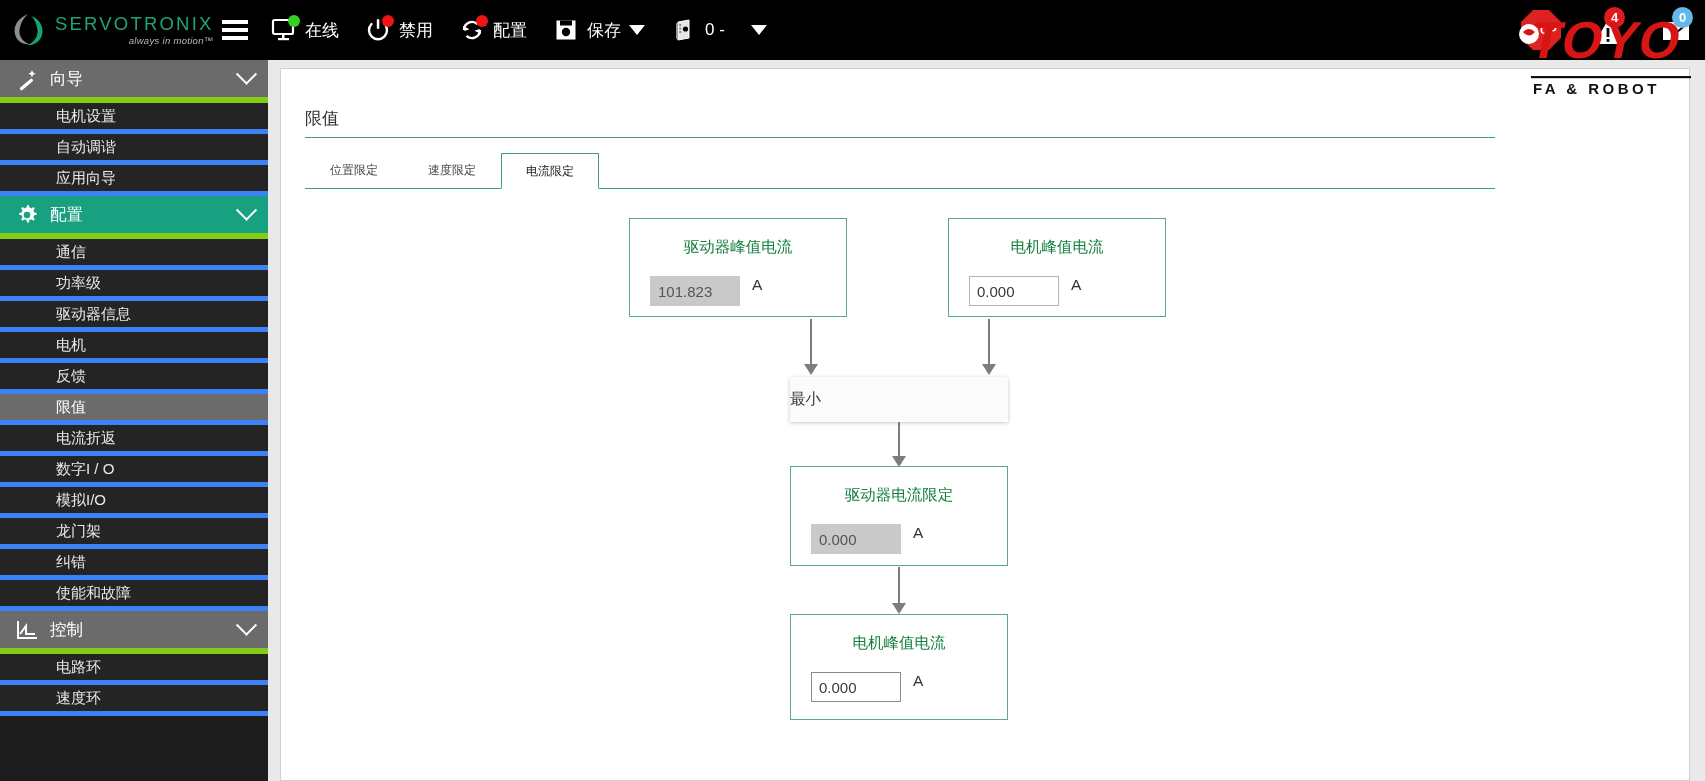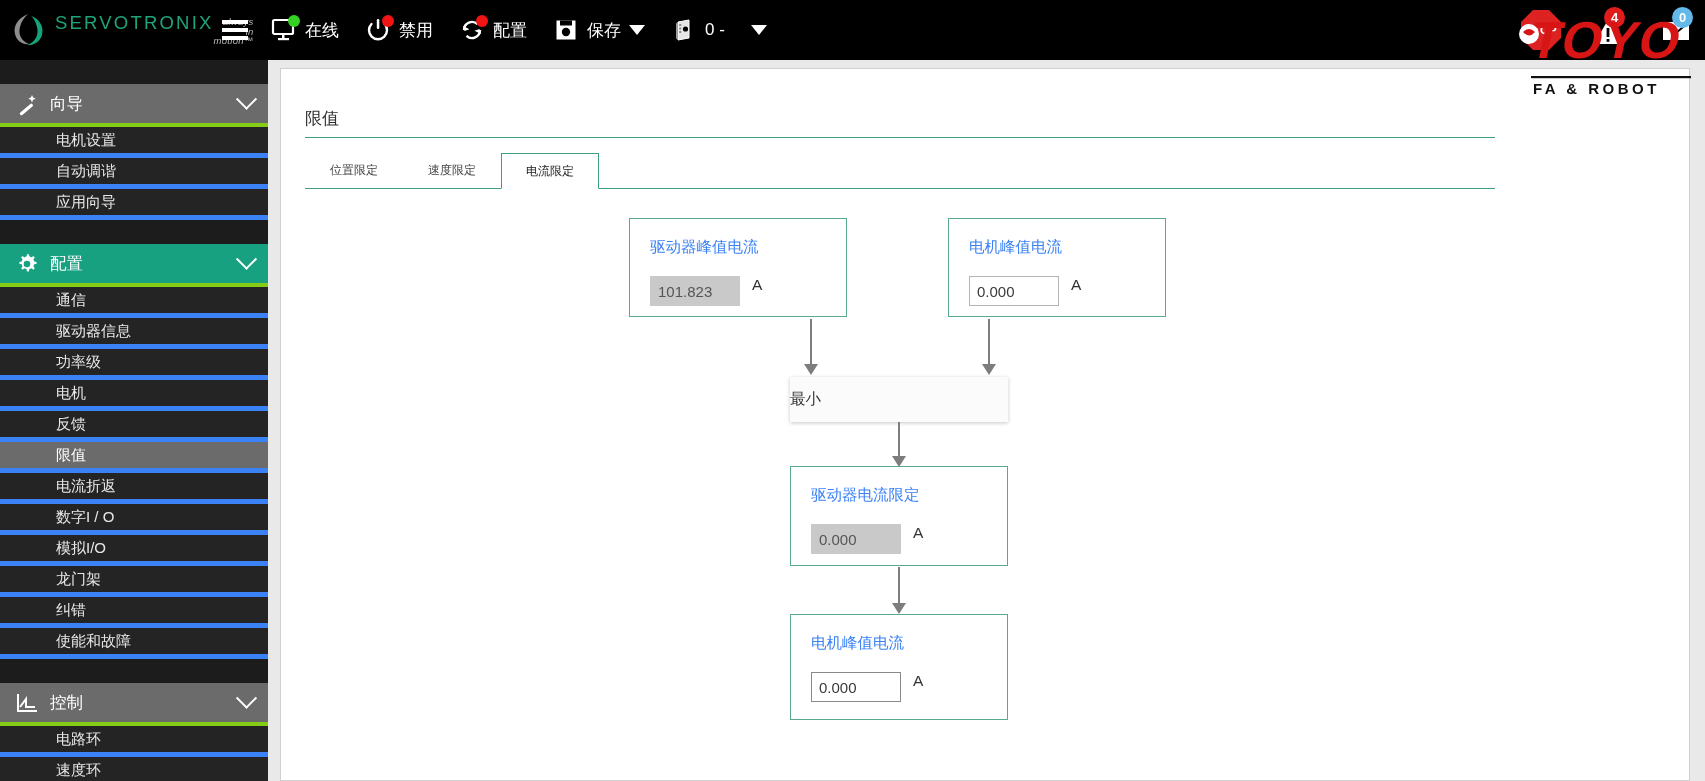--- a/index.html
+++ b/index.html
@@ -34,20 +34,21 @@
   }
   .logo-mark {
     position: relative;
     width: 38px;
     height: 38px;
     flex: 0 0 auto;
     margin-right: 7px;
   }
   .logo-text-wrap {
     display: flex;
+    flex-direction: column;
     justify-content: space-between;
     line-height: 1;
   }
   .logo-name {
     color: #1fa37a;
     font-size: 18.5px;
     letter-spacing: 2.2px;
     font-weight: 400;
   }
   .logo-tag {
@@ -177,22 +178,21 @@
     z-index: 10;
   }
   .sb-group {
     height: 43px;
     display: flex;
     align-items: center;
     padding: 0 14px 0 10px;
     color: #ffffff;
     font-size: 16.5px;
     cursor: pointer;
-    border-bottom: 4px solid #84cc16;
-    margin-top: 24px;
+    border-bottom: 6px solid #84cc16;
   }
   .sb-group.gray  { background: #6b6b6b; }
   .sb-group.green { background: #17a180; }
   .sb-gicon {
     width: 34px;
     height: 30px;
     display: flex;
     align-items: center;
     justify-content: center;
     flex: 0 0 auto;
@@ -288,23 +288,24 @@
   .flow { position: absolute; left: 0; top: 0; width: 1410px; height: 713px; }
 
   .fbox {
     position: absolute;
     background: #ffffff;
     border: 1px solid #5aa98f;
     padding: 18px 20px 0 20px;
   }
   .fbox-label {
     font-size: 15.5px;
-    color: #3b82f6;
+    color: #15803d;
     margin-bottom: 18px;
     white-space: nowrap;
+    text-align: center;
   }
   .field-row { display: flex; align-items: flex-start; gap: 12px; }
   .num-input {
     width: 90px;
     height: 30px;
     font-size: 15px;
     font-family: "Liberation Sans", sans-serif;
     padding: 0 7px;
     color: #3a3a3a;
     border: 1px solid #b4b4b4;
@@ -509,24 +510,24 @@
         <circle cx="13" cy="13" r="3.3" fill="#17a180"></circle>
       </svg>
     </span>
     <span class="sb-glabel">配置</span>
     <span class="chev"></span>
   </div>
   <div class="sb-item">
     <span>通信</span>
   </div>
   <div class="sb-item">
+    <span>功率级</span>
+  </div>
+  <div class="sb-item">
     <span>驱动器信息</span>
-  </div>
-  <div class="sb-item">
-    <span>功率级</span>
   </div>
   <div class="sb-item">
     <span>电机</span>
   </div>
   <div class="sb-item">
     <span>反馈</span>
   </div>
   <div class="sb-item active">
     <span>限值</span>
   </div>

